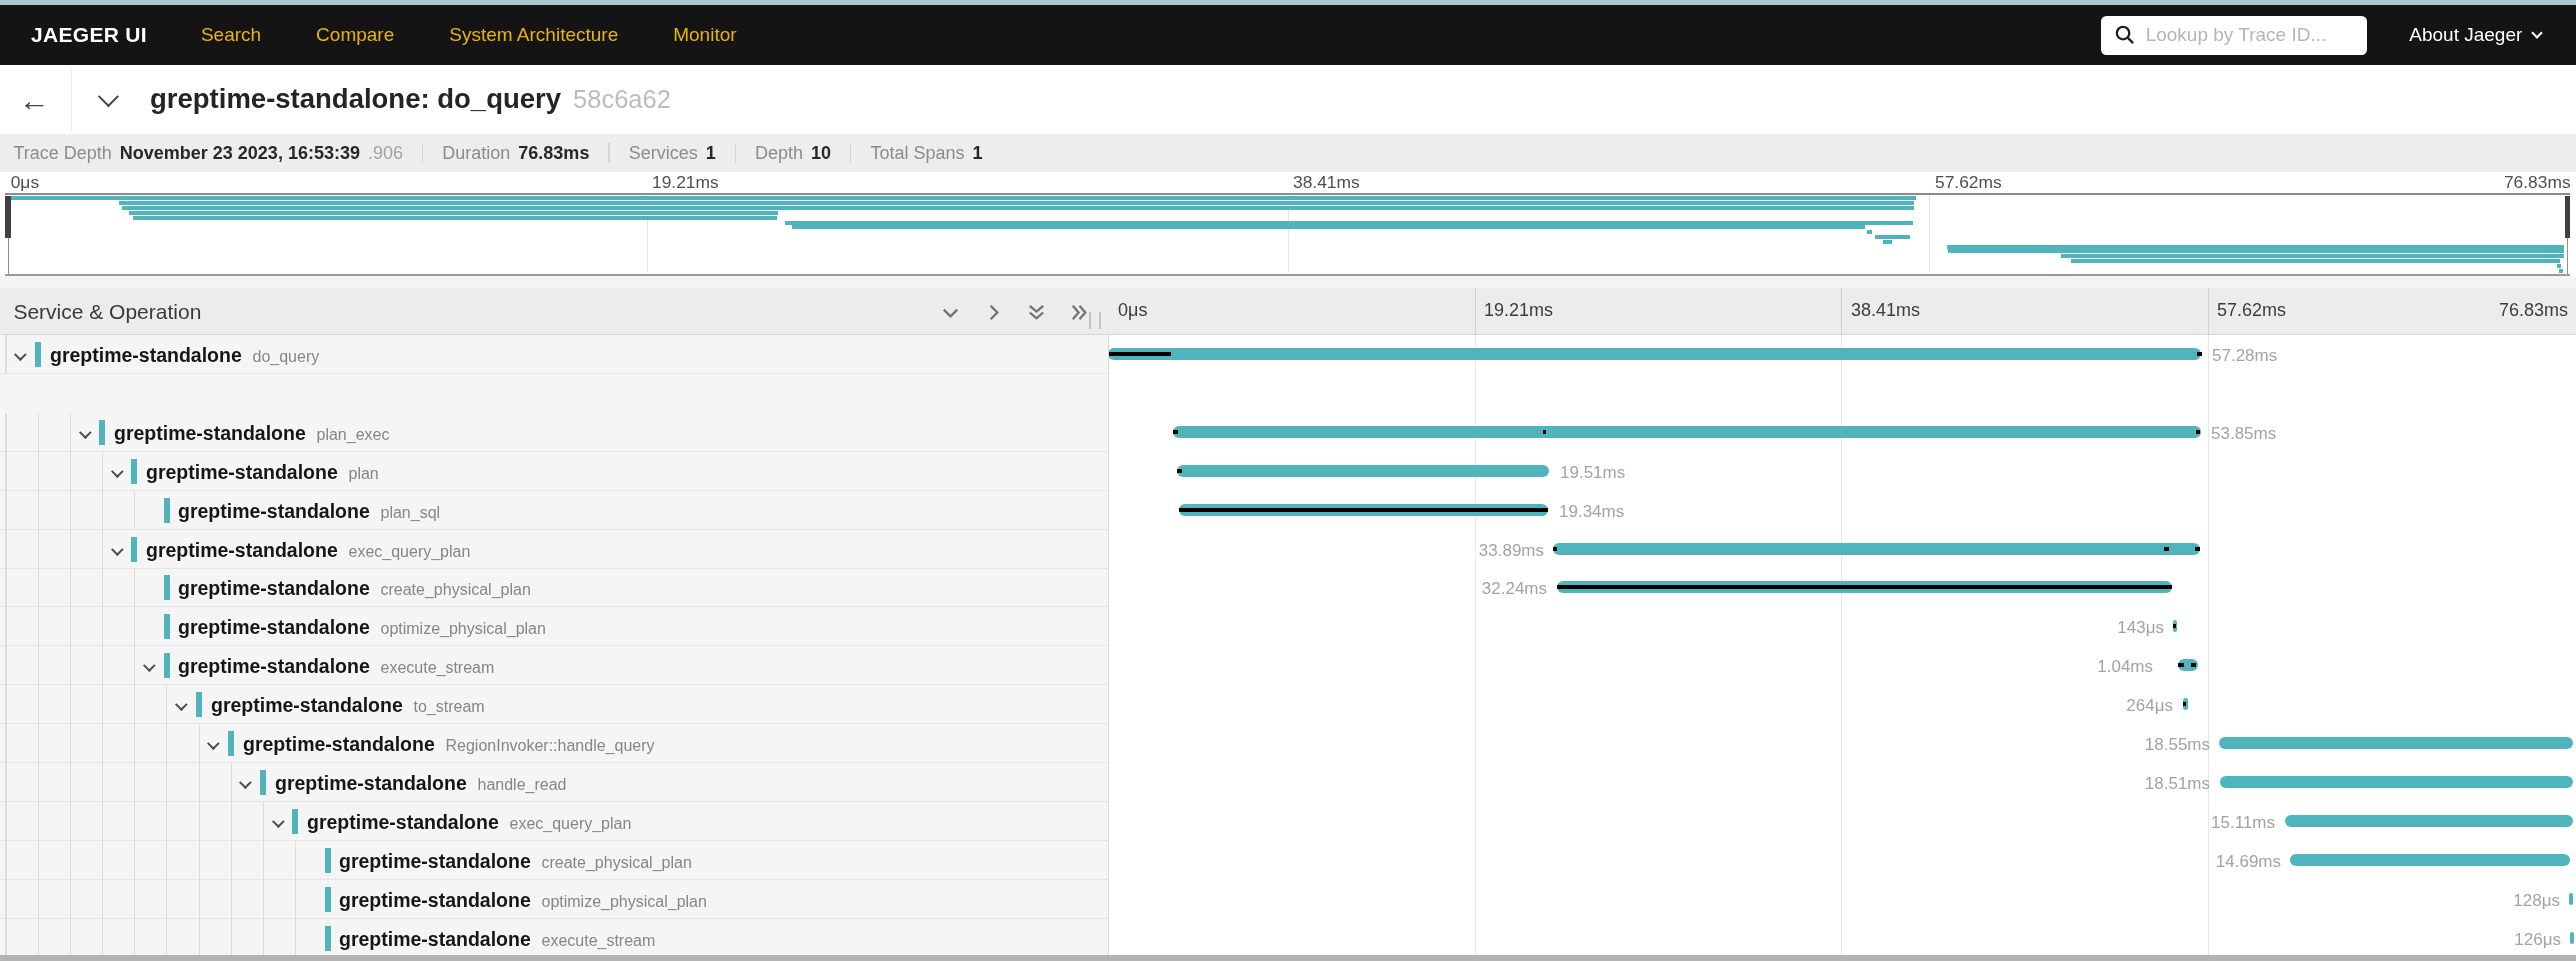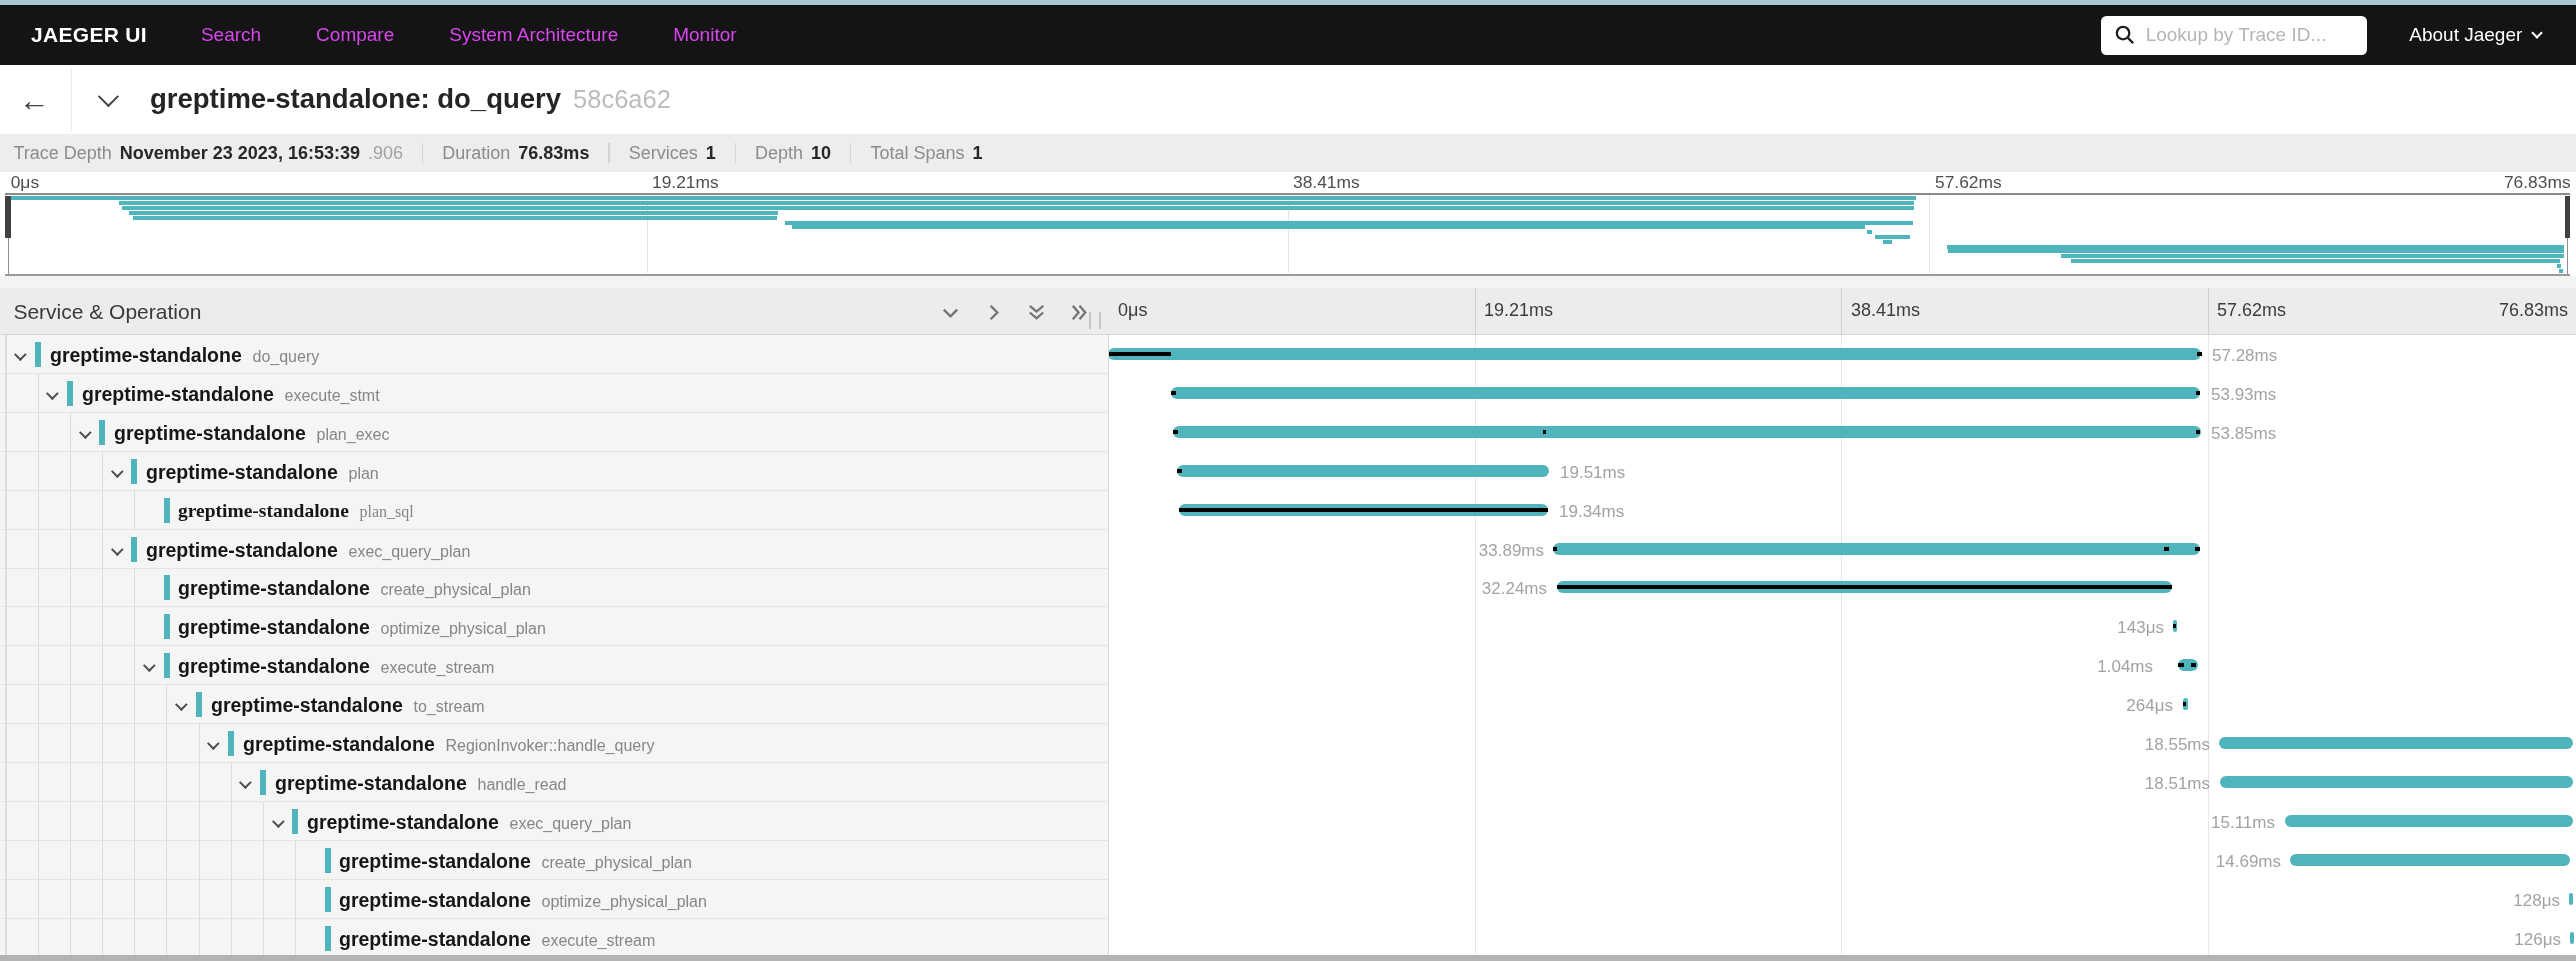--- a/index.html
+++ b/index.html
@@ -7,21 +7,21 @@
               font-family:"Liberation Sans", sans-serif; }
   .page { position:relative; width:2576px; height:962px; overflow:hidden; background:#fff; }
 
   
   .topstrip { position:absolute; top:0; left:0; width:2576px; height:5.4px; background:#a6c8ce; }
 
   
   .nav { position:absolute; top:5.4px; left:0; width:2576px; height:60px; background:#141414;
          display:flex; align-items:center; color:#fff; }
   .nav .brand { font-size:21px; font-weight:bold; margin-left:31px; margin-right:54px; letter-spacing:0.3px; }
-  .nav .navitem { font-size:19px; color:#d946ef; margin-right:55px; cursor:pointer; }
+  .nav .navitem { font-size:19px; color:#eab308; margin-right:55px; cursor:pointer; }
   .nav .spacer { flex:1; }
   .nav-search { width:266px; height:39px; background:#fff; border-radius:5.4px; display:flex;
                 align-items:center; padding:0 12px; margin-right:42px; }
   .nav-search svg { flex:0 0 auto; }
   .nav-search input { border:none; outline:none; font-size:19px; color:#333; width:201px;
                       margin-left:9.4px; font-family:"Liberation Sans",sans-serif; }
   .nav-search input::placeholder { color:#b5b5b5; }
   .about { font-size:19px; color:#fff; margin-right:35px; display:flex; align-items:center; gap:10.7px; }
   .chev { display:inline-block; border-right:2px solid currentColor; border-bottom:2px solid currentColor;
           transform:rotate(45deg); }
@@ -281,33 +281,20 @@
           <div class="guide" style="left: 5.4px;"></div>
           <div class="rowchev" style="left: 16px;"></div>
           <div class="colorbar" style="left: 35px;"></div>
           <div class="svc" style="left: 50px;">greptime-standalone<span class="op">do_query</span></div>
         </div>
         <div class="bar" style="left: 1108px; width: 1093px;"></div>
         <div class="crit" style="left: 1108px; width: 63px;"></div>
         <div class="crit" style="left: 2197px; width: 5px;"></div>
         <div class="durlabel" style="left: 2212px;">57.28ms</div>
       </div>
-      <div class="srow" style="top: 39px;">
-        <div class="namecell">
-          <div class="guide" style="left: 5.4px;"></div>
-          <div class="guide" style="left: 38px;"></div>
-          <div class="rowchev" style="left: 48px;"></div>
-          <div class="colorbar" style="left: 67px;"></div>
-          <div class="svc" style="left: 82px;">greptime-standalone<span class="op">execute_stmt</span></div>
-        </div>
-        <div class="bar" style="left: 1171px; width: 1029px;"></div>
-        <div class="crit" style="left: 1171px; width: 4.8px;"></div>
-        <div class="crit" style="left: 2196px; width: 4.2px;"></div>
-        <div class="durlabel" style="left: 2211px;">53.93ms</div>
-      </div>
       <div class="srow" style="top: 78px;">
         <div class="namecell">
           <div class="guide" style="left: 5.4px;"></div>
           <div class="guide" style="left: 38px;"></div>
           <div class="guide" style="left: 70px;"></div>
           <div class="rowchev" style="left: 81px;"></div>
           <div class="colorbar" style="left: 99px;"></div>
           <div class="svc" style="left: 114px;">greptime-standalone<span class="op">plan_exec</span></div>
         </div>
         <div class="bar" style="left: 1173px; width: 1028px;"></div>
@@ -331,21 +318,21 @@
         <div class="durlabel" style="left: 1560px;">19.51ms</div>
       </div>
       <div class="srow" style="top: 156px;">
         <div class="namecell">
           <div class="guide" style="left: 5.4px;"></div>
           <div class="guide" style="left: 38px;"></div>
           <div class="guide" style="left: 70px;"></div>
           <div class="guide" style="left: 102px;"></div>
           <div class="guide" style="left: 134px;"></div>
           <div class="colorbar" style="left: 164px;"></div>
-          <div class="svc" style="left: 178px; font-family: Liberation Serif, serif;">greptime-standalone<span class="op">plan_sql</span></div>
+          <div class="svc" style="left: 178px;">greptime-standalone<span class="op">plan_sql</span></div>
         </div>
         <div class="bar" style="left: 1179px; width: 369px;"></div>
         <div class="crit" style="left: 1179px; width: 369px;"></div>
         <div class="durlabel" style="left: 1559px;">19.34ms</div>
       </div>
       <div class="srow" style="top: 195px;">
         <div class="namecell">
           <div class="guide" style="left: 5.4px;"></div>
           <div class="guide" style="left: 38px;"></div>
           <div class="guide" style="left: 70px;"></div>

